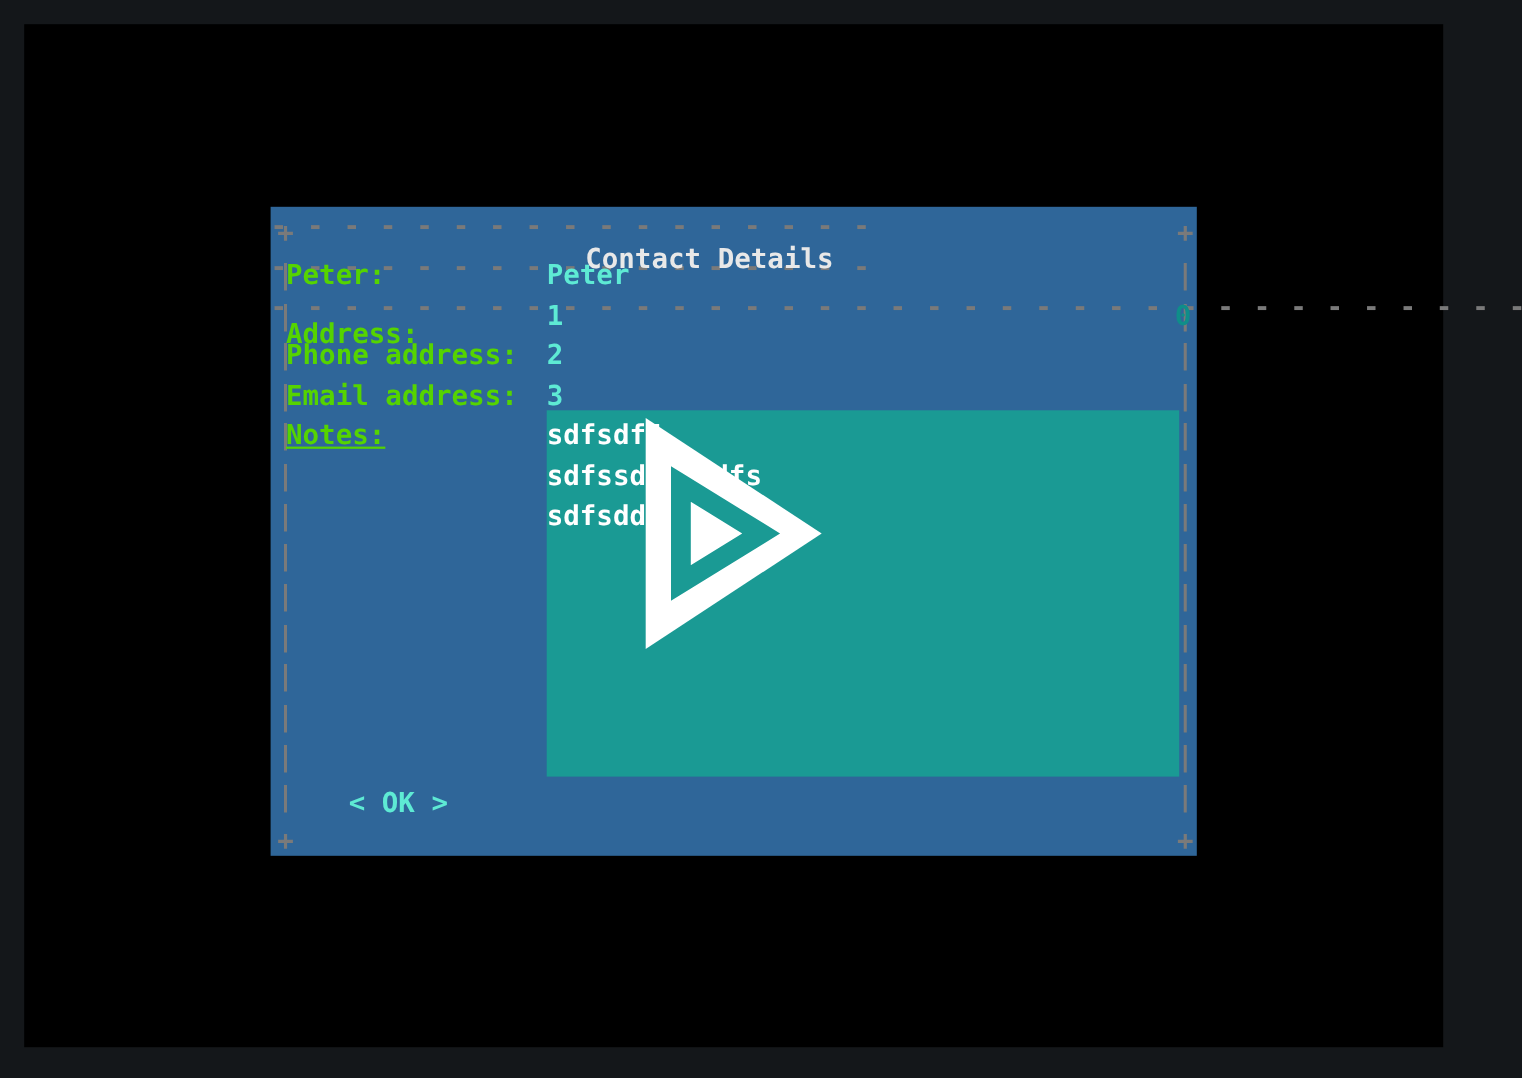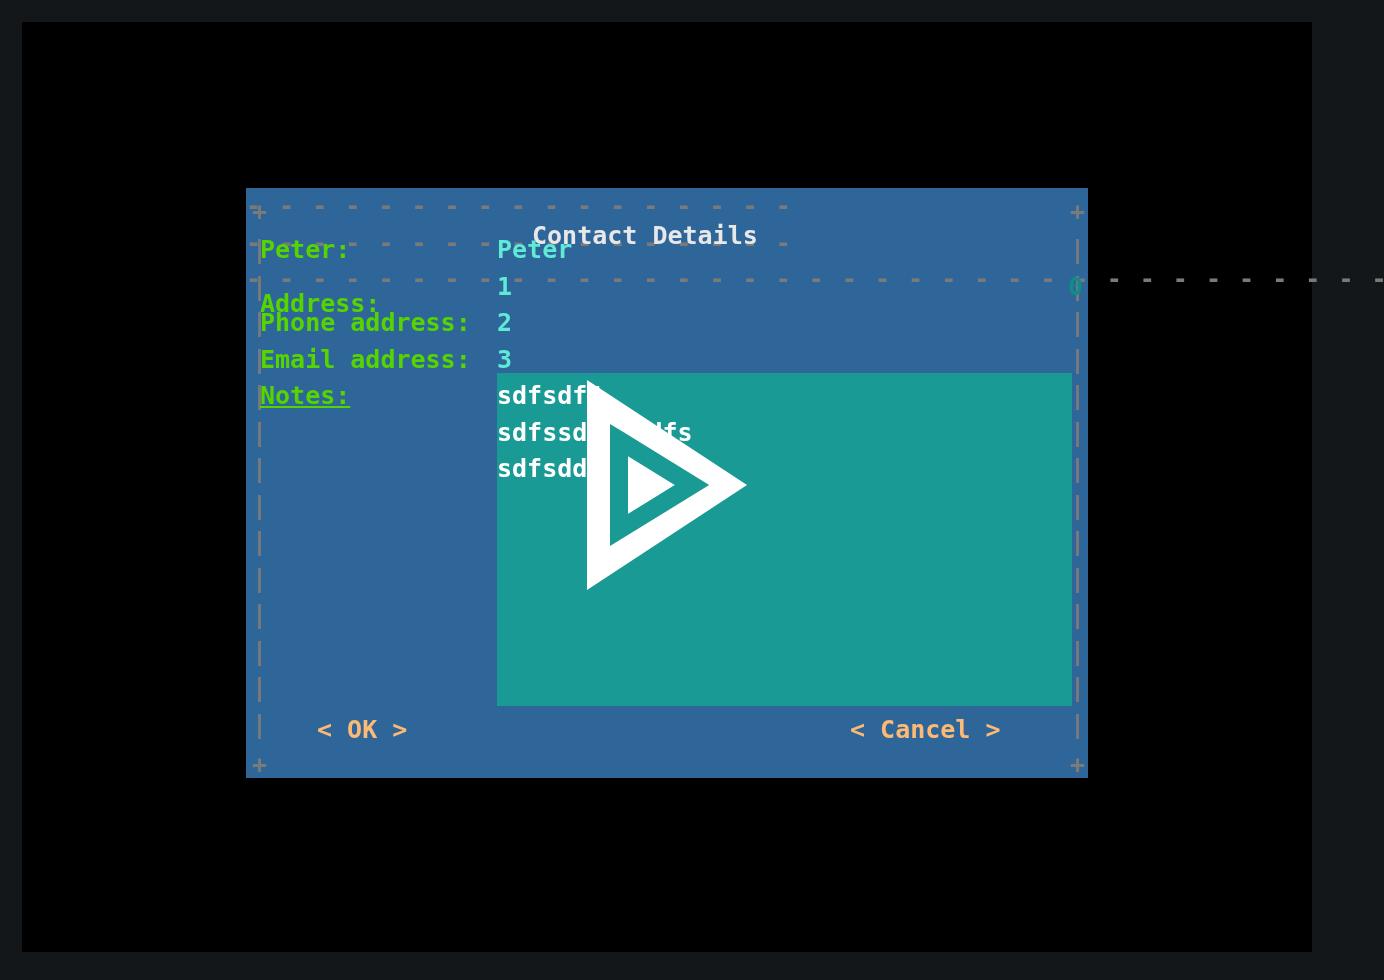--- a/index.html
+++ b/index.html
@@ -57,21 +57,21 @@
     color: #ffffff;
     white-space: pre;
   }
   .notes-line {
     position: absolute;
     left: 0;
     white-space: pre;
   }
   .btn {
     position: absolute;
-    color: #fdba74;
+    color: #5eead4;
     white-space: pre;
   }
   .sidechar {
     position: absolute;
     color: #0f8e89;
     white-space: pre;
   }
   .dash {
     letter-spacing: 1.5px;
     color: #7a7a7a;
@@ -119,21 +119,20 @@
 
     <div class="label" style="left:14px; top:190px;text-decoration:underline;">Notes:</div>
 
     <div class="notes-area" style="left:251px; top:185px; width:575px; height:333px;">
       <div class="notes-line" style="top:5px;">sdfsdf4</div>
       <div class="notes-line" style="top:41.5px;">sdfssdfsdfdfs</div>
       <div class="notes-line" style="top:78px;">sdfsddf</div>
     </div>
 
     <div class="btn" style="left:71px; top:524px;">&lt; OK &gt;</div>
-    <div class="btn" style="left:604px; top:524px;">&lt; Cancel &gt;</div>
 
     <div class="corner" style="left:6px; top:559px;">+</div>
     <div class="dash" style="left:22px; top:559px;">- - - - - - - - - - - - - - - - - - - - - - - - - - - - - - - - - - - - - - - - - - - - - - - -</div>
     <div class="corner" style="left:824px; top:559px;">+</div>
 
   </div>
 
   <div class="play-overlay" style="left:555px; top:358px; width:180px; height:210px;">
     <svg width="180" height="210" viewBox="0 0 180 210">
 

